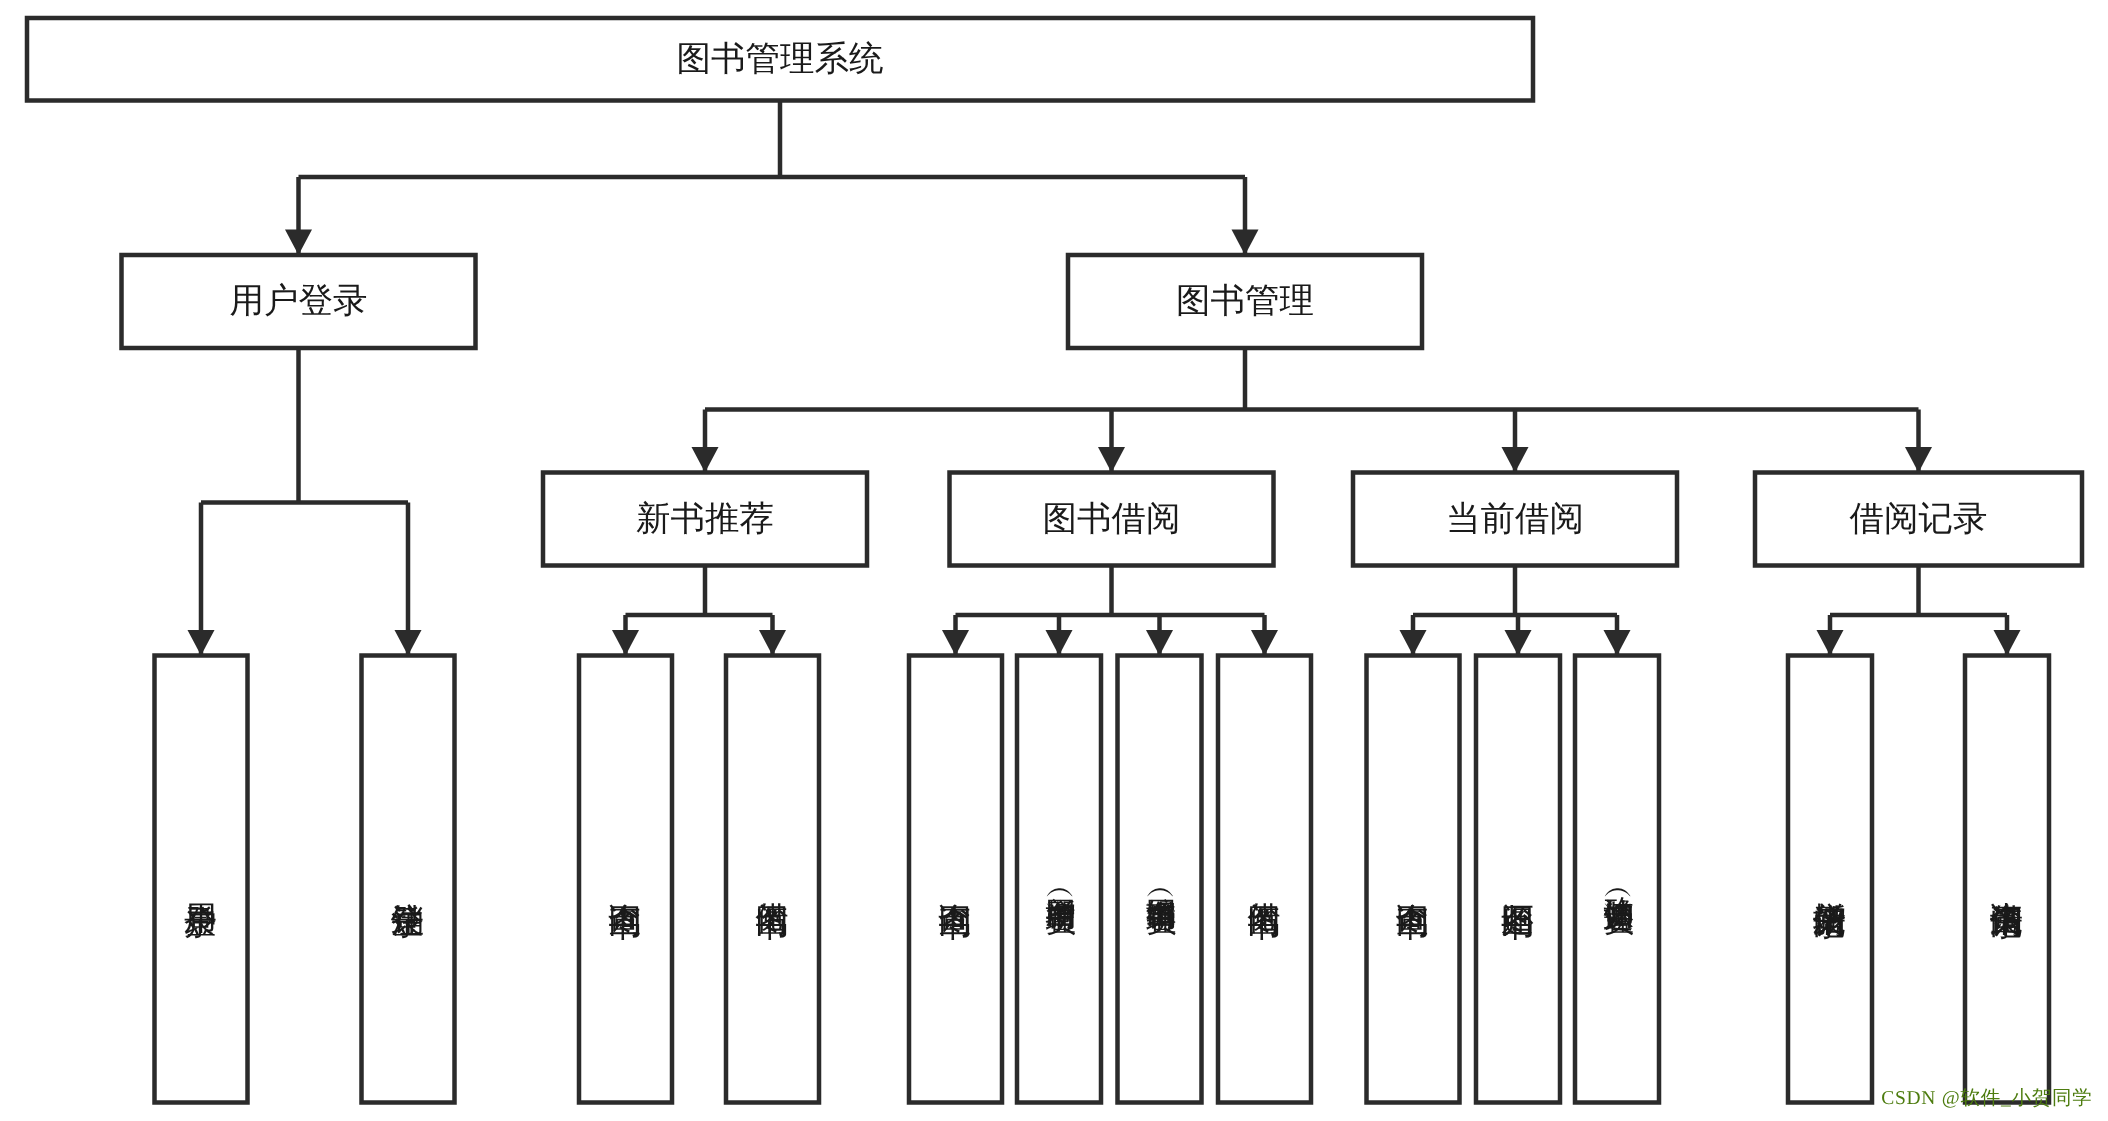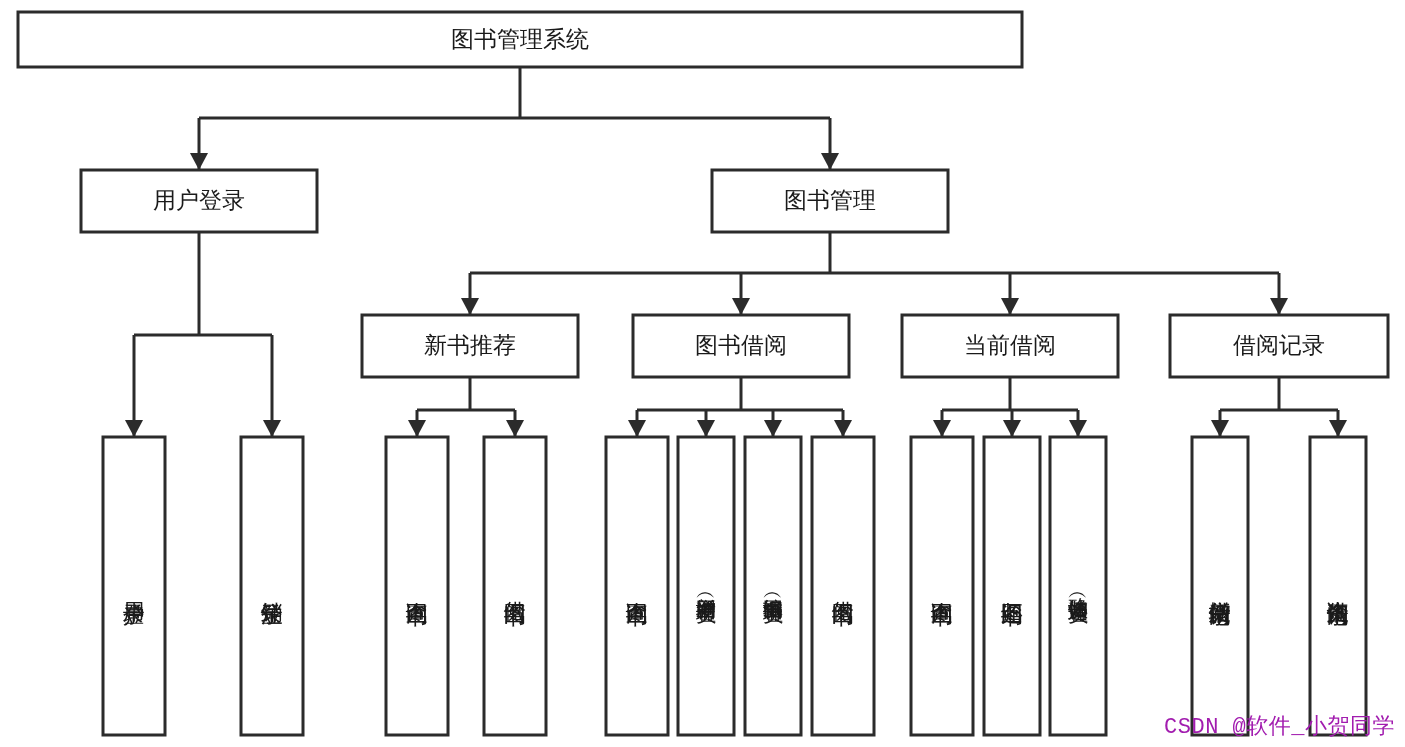--- a/index.html
+++ b/index.html
@@ -61,23 +61,23 @@
     font-size: 22px;
     line-height: 1.06;
     letter-spacing: 1px;
     color: #1a1a1a;
     white-space: nowrap;
   }
   .watermark {
     position: absolute;
     right: 10px;
     bottom: 6px;
-    font-family: Liberation Mono, monospace;
-    font-size: 22px;
-    color: #a21caf;
+    font-family: Liberation Serif, serif;
+    font-size: 13px;
+    color: #4d7c0f;
     letter-spacing: 0.5px;
     white-space: nowrap;
   }
 </style>
 </head>
 <body>
 
 <div id="canvas">
 
   <svg class="diagram" viewBox="0 0 1405 747">

